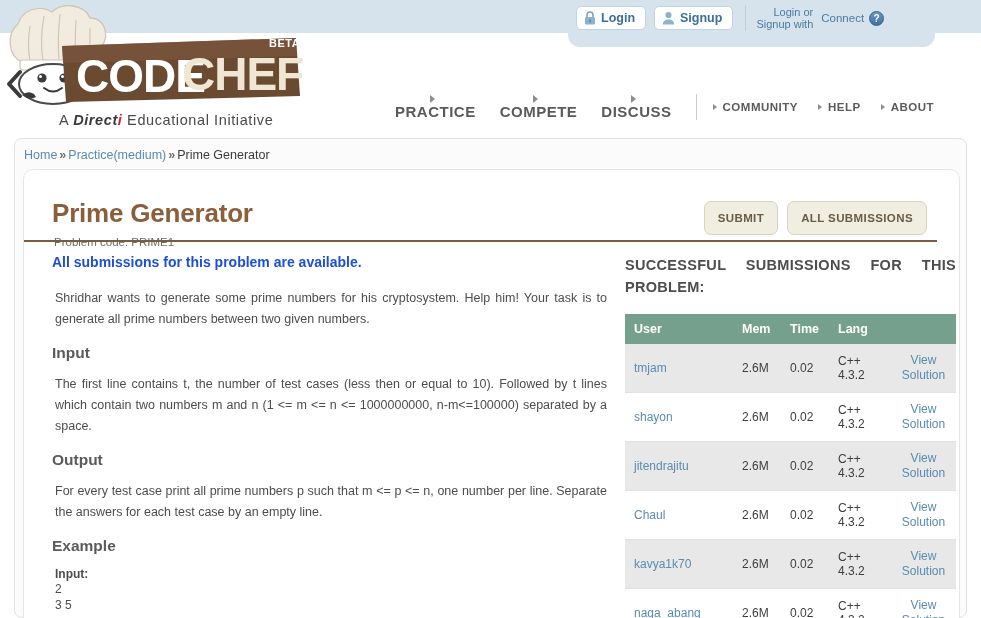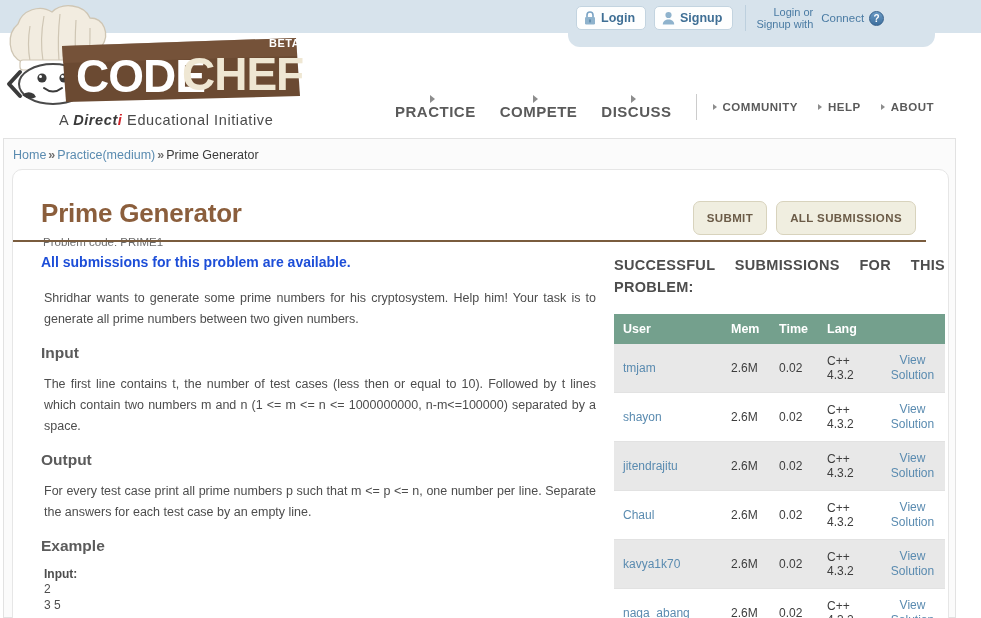--- a/index.html
+++ b/index.html
@@ -141,26 +141,26 @@
   }
   .nav-divider {
     width: 1px; height: 26px;
     background: #cccccc;
     margin: 0 16px 0 0;
   }
 
   
   .page-card {
     position: absolute;
-    top: 138px; left: 3px;
+    top: 138px; left: 14px;
     width: 953px;
     height: 480px;
     background: #fbfbfb;
     border: 1px solid #e2e2e2;
-    border-radius: 0;
+    border-radius: 8px;
   }
 
   .breadcrumb {
     position: absolute;
     top: 9px; left: 9px;
     font-size: 12.5px;
     color: #3b3b3b;
     white-space: nowrap;
   }
   .breadcrumb a { color: #5a8bb0; text-decoration: none; cursor: pointer; }

